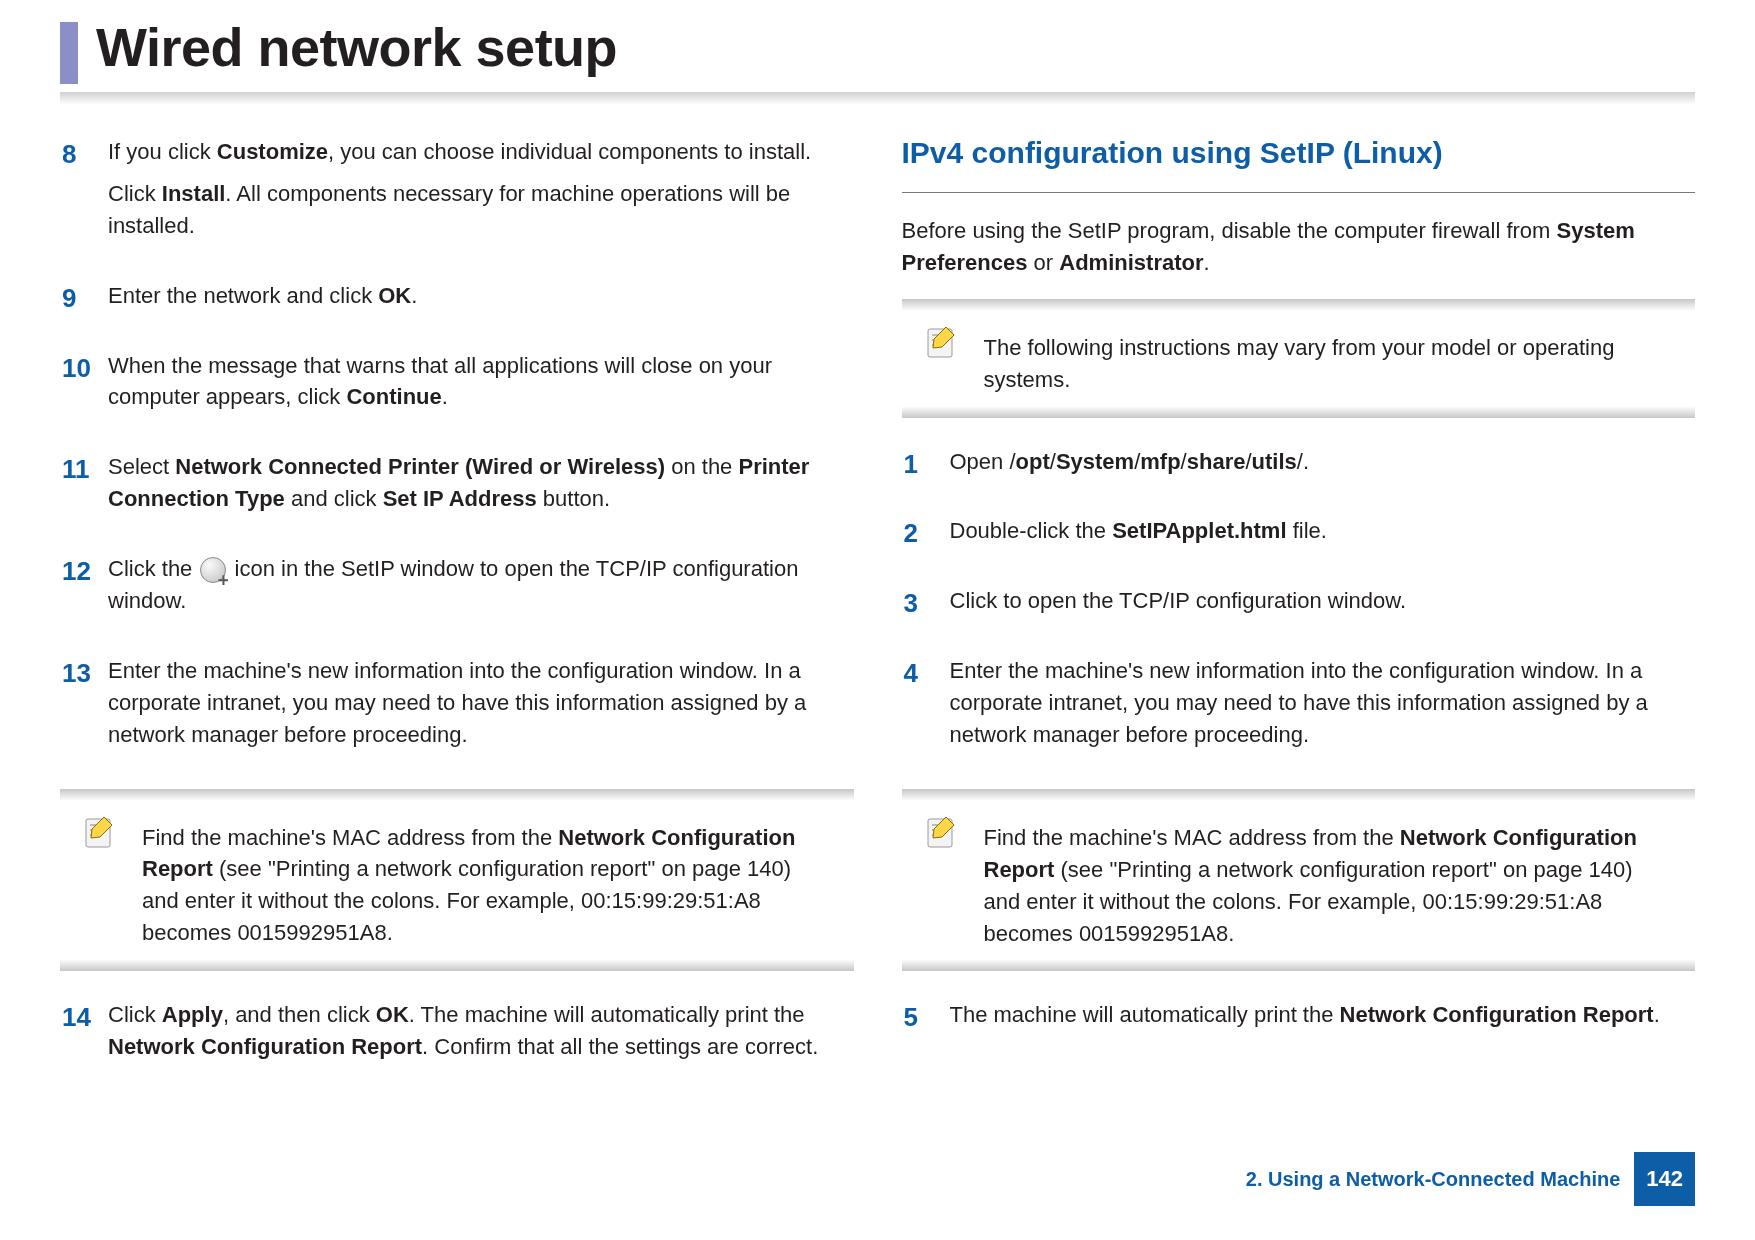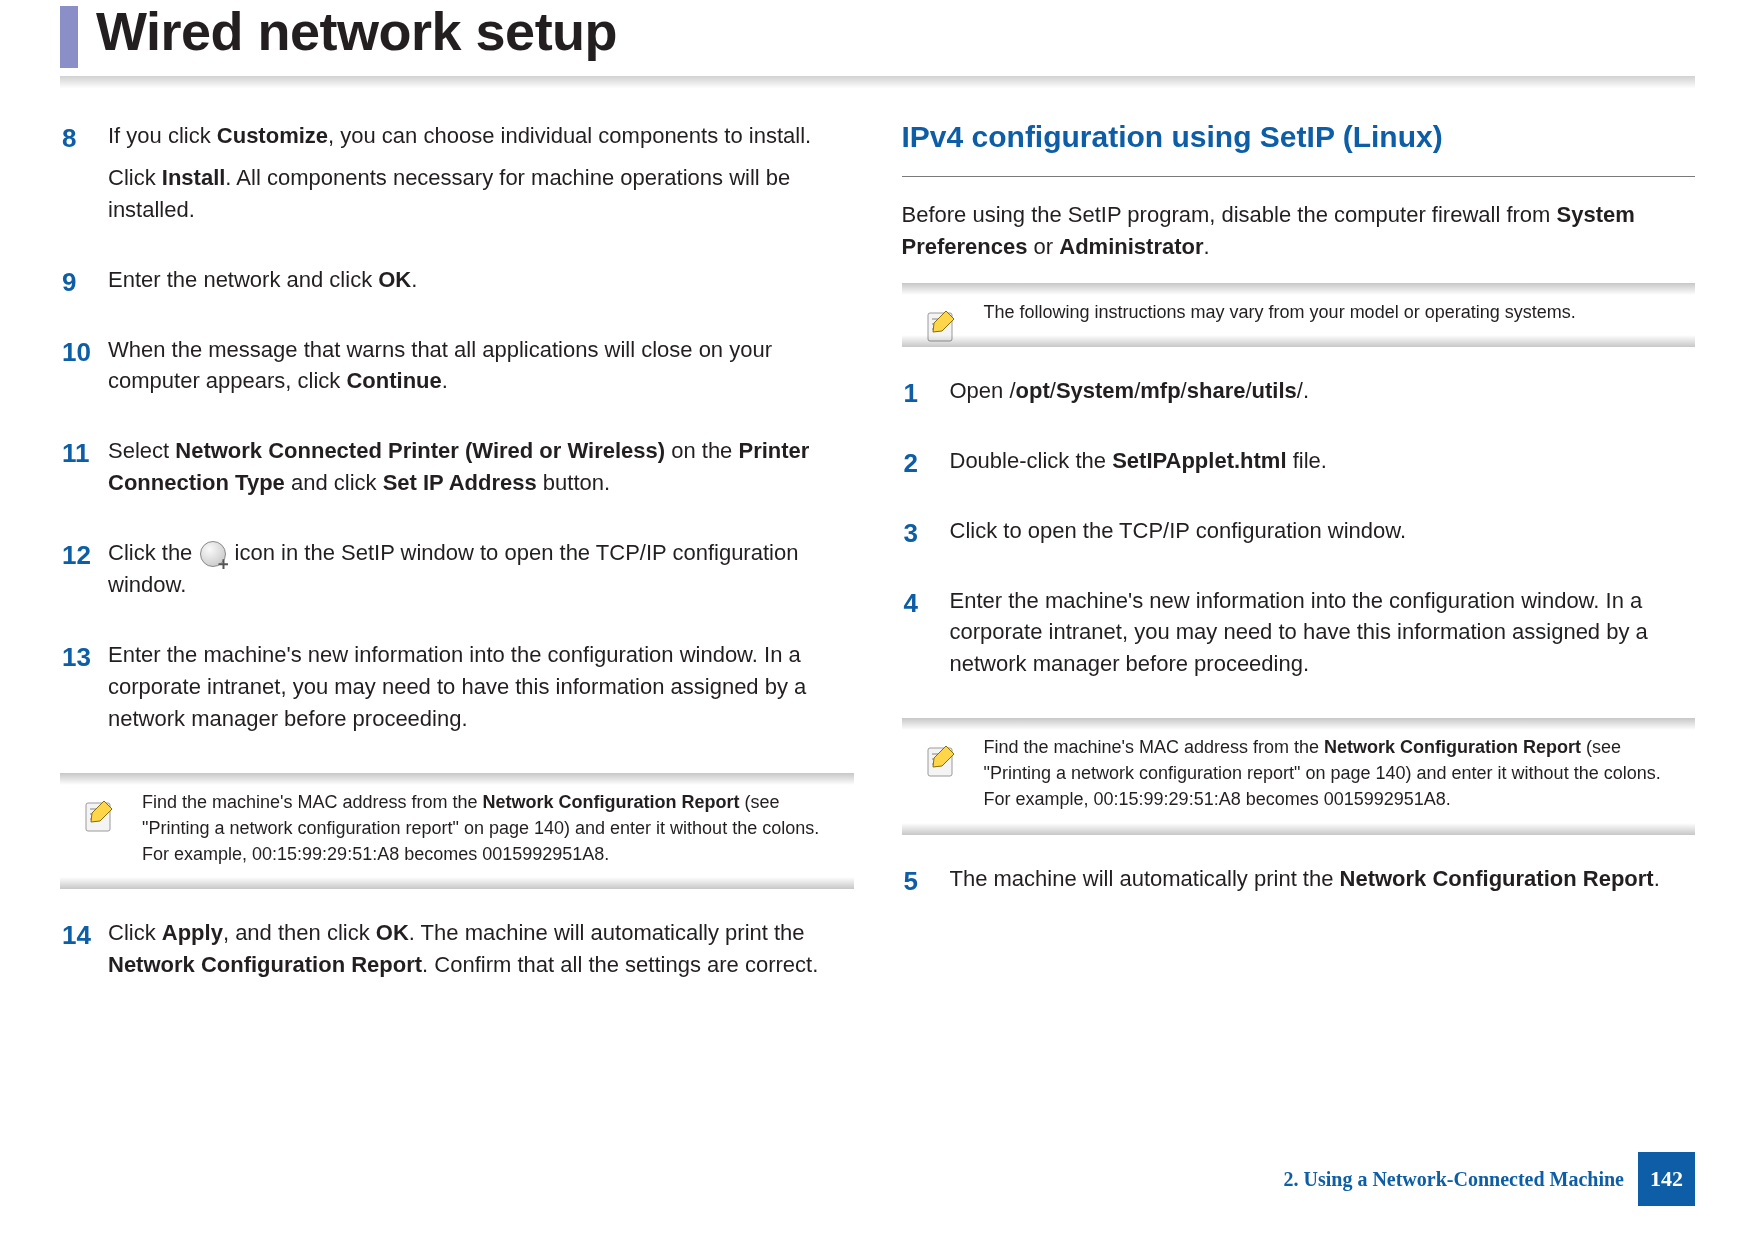--- a/index.html
+++ b/index.html
@@ -6,20 +6,21 @@
   body {
     font-family: "Myriad Pro", "Segoe UI", Arial, sans-serif;
     background: #fff;
     width: 1755px;
     height: 1240px;
     position: relative;
     color: #231f20;
   }
   .page-wrap {
     padding: 0 60px 0 60px;
+    margin-top: 16px;
   }
   .title-bar {
     display: flex;
     align-items: flex-start;
     margin-bottom: 8px;
   }
   .title-accent {
     width: 18px;
     height: 62px;
     background: #8a8fc7;
@@ -80,22 +81,22 @@
     right: -3px;
     bottom: -3px;
     width: 10px;
     height: 10px;
     background: #555;
     clip-path: polygon(40% 0, 60% 0, 60% 40%, 100% 40%, 100% 60%, 60% 60%, 60% 100%, 40% 100%, 40% 60%, 0 60%, 0 40%, 40% 40%);
   }
   .note-box {
     margin: 18px 0 28px 0;
     position: relative;
-    padding: 16px 20px 22px 82px;
-    font-size: 18px;
+    padding: 33px 20px 22px 82px;
+    font-size: 22px;
     line-height: 1.45;
   }
   .note-box::before,
   .note-box::after {
     content: "";
     position: absolute;
     left: 0; right: 0;
     height: 12px;
   }
   .note-box::before {
@@ -126,21 +127,20 @@
     line-height: 1.45;
     margin-bottom: 20px;
   }
   .footer {
     position: absolute;
     bottom: 34px;
     right: 60px;
     display: flex;
     align-items: center;
     gap: 14px;
-    font-family: Liberation Serif, serif;
   }
   .footer-text {
     color: #0d5ea6;
     font-weight: 700;
     font-size: 20px;
   }
   .footer-pagenum {
     background: #0d5ea6;
     color: #fff;
     font-weight: 700;

